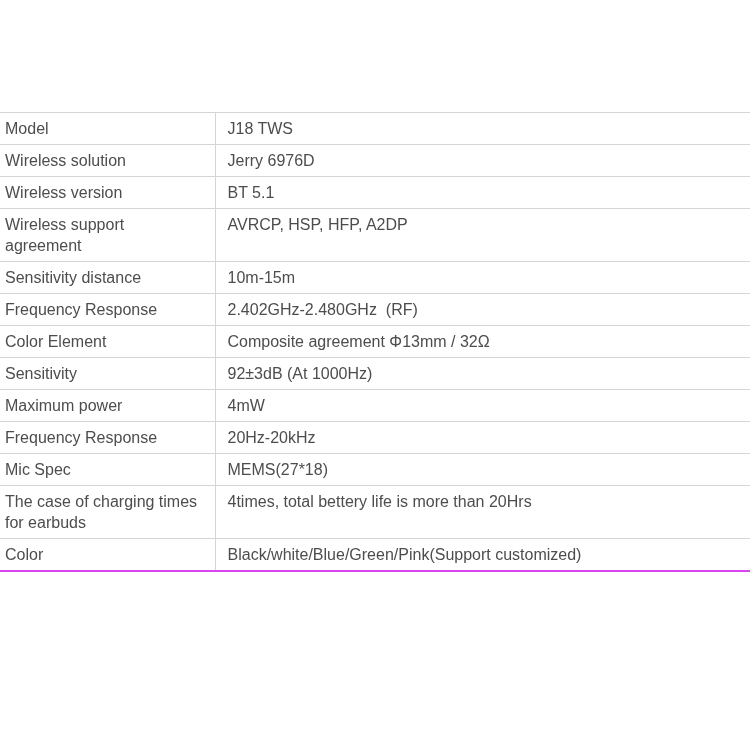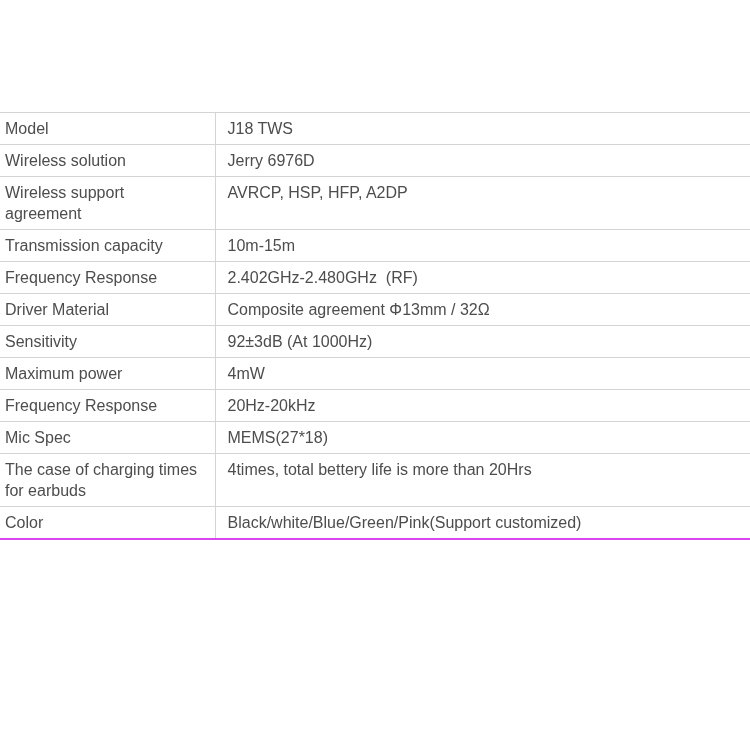--- a/index.html
+++ b/index.html
@@ -54,33 +54,37 @@
     <tbody id="spec-body">
         <tr>
           <td class="label-cell">Model</td>
           <td class="value-cell">J18 TWS</td>
         </tr>
         <tr>
           <td class="label-cell">Wireless solution</td>
           <td class="value-cell">Jerry 6976D</td>
         </tr>
         <tr>
+          <td class="label-cell">Wireless version</td>
+          <td class="value-cell">BT 5.1</td>
+        </tr>
+        <tr>
           <td class="label-cell">Wireless support agreement</td>
           <td class="value-cell">AVRCP, HSP, HFP, A2DP</td>
         </tr>
         <tr>
-          <td class="label-cell">Transmission capacity</td>
+          <td class="label-cell">Sensitivity distance</td>
           <td class="value-cell">10m-15m</td>
         </tr>
         <tr>
           <td class="label-cell">Frequency Response</td>
           <td class="value-cell">2.402GHz-2.480GHz  (RF)</td>
         </tr>
         <tr>
-          <td class="label-cell">Driver Material</td>
+          <td class="label-cell">Color Element</td>
           <td class="value-cell">Composite agreement Φ13mm / 32Ω</td>
         </tr>
         <tr>
           <td class="label-cell">Sensitivity</td>
           <td class="value-cell">92±3dB (At 1000Hz)</td>
         </tr>
         <tr>
           <td class="label-cell">Maximum power</td>
           <td class="value-cell">4mW</td>
         </tr>

